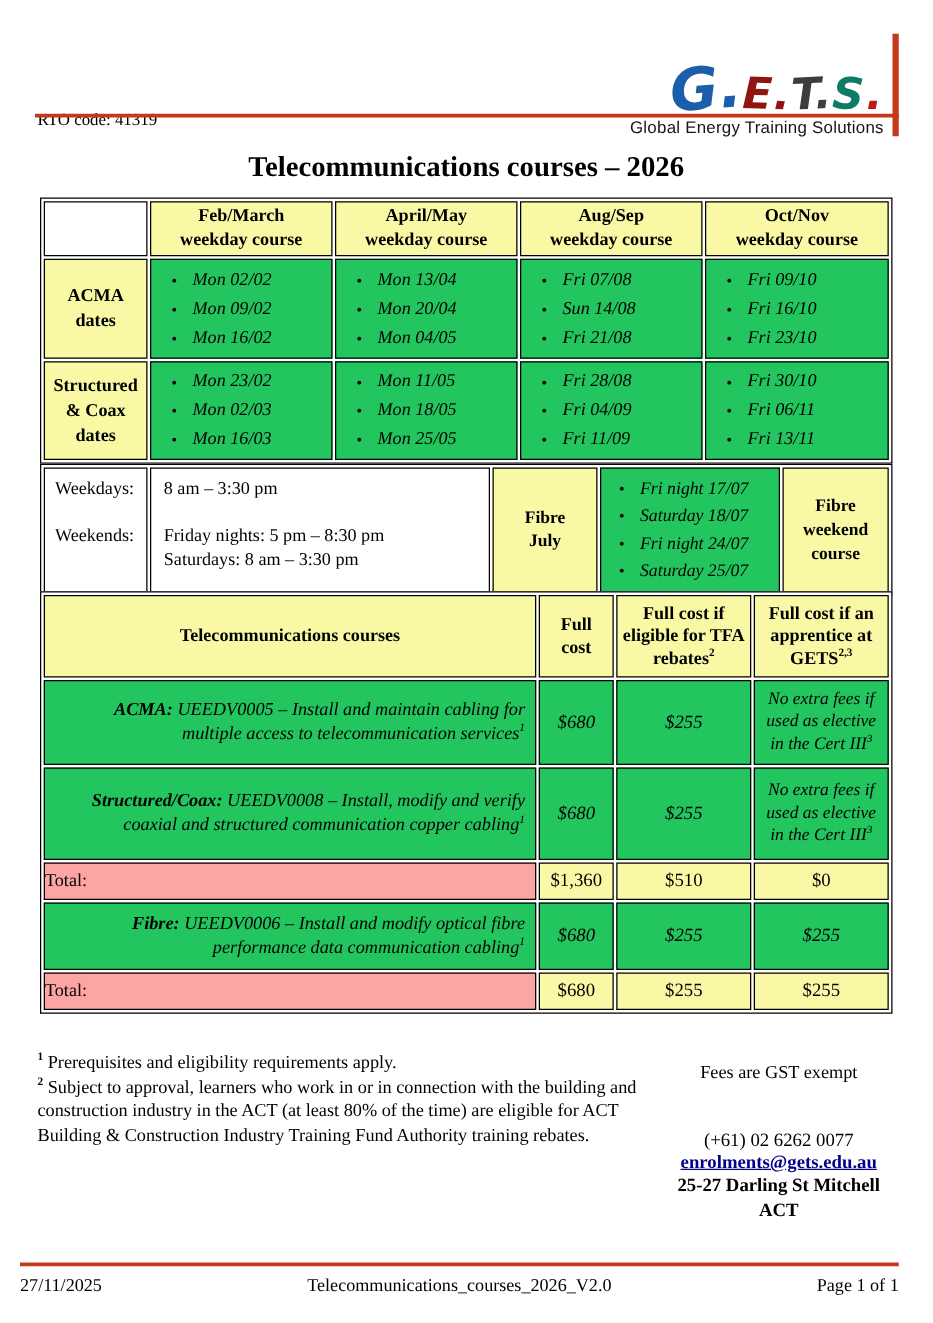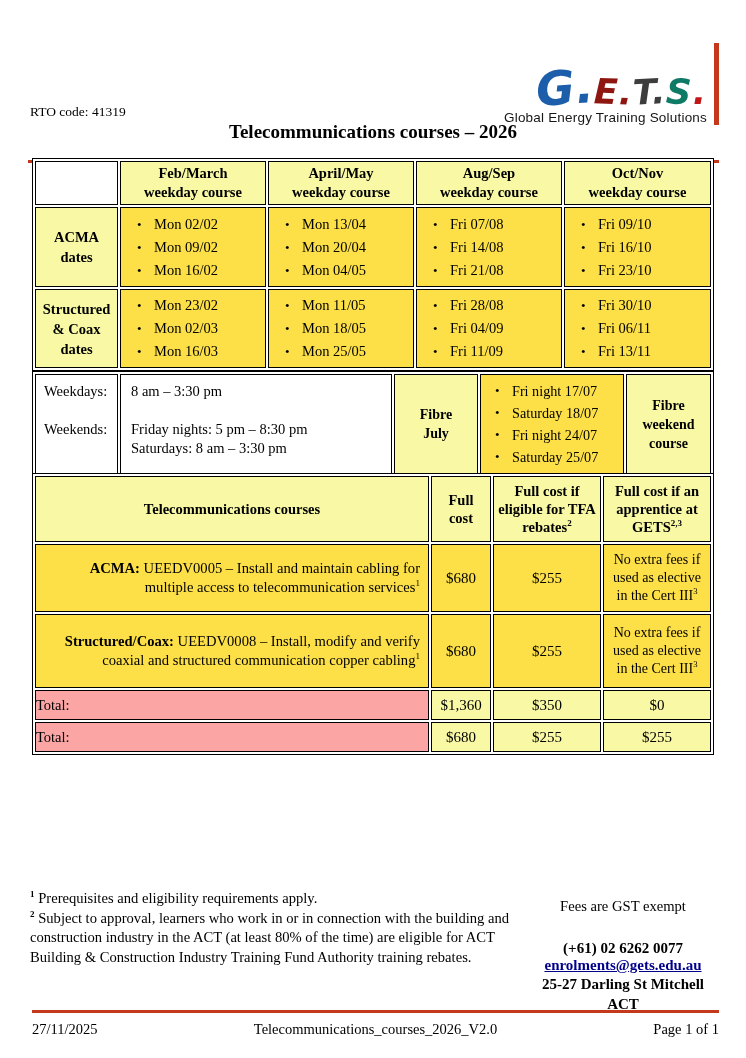--- a/index.html
+++ b/index.html
@@ -1,45 +1,45 @@
 <!DOCTYPE html>
 <html><head>
 <meta charset="utf-8">
 <style>
   html,body{margin:0;padding:0;}
   body{
     width:746px;height:1058px;position:relative;background:#ffffff;
     font-family:"Liberation Serif", serif;color:#000;overflow:hidden;
   }
   
-  .header{position:absolute;top:16px;left:0;width:746px;height:147px;}
+  .header{position:absolute;top:0;left:0;width:746px;height:94px;}
   .rto{position:absolute;left:30px;top:88px;font-size:13.5px;}
   .red-rule{position:absolute;left:28px;right:27px;bottom:0;height:3px;background:#c4381c;}
   .logo{
     position:absolute;right:27px;top:27px;height:82px;
     border-right:5px solid #c4381c;padding-right:7px;
     display:flex;flex-direction:column;justify-content:flex-end;align-items:flex-end;
   }
   .logo-letters{
     font-family:"DejaVu Sans", sans-serif;font-style:italic;font-weight:bold;
     line-height:0.85;white-space:nowrap;letter-spacing:1px;
   }
   .lg-g{font-size:47px;color:#1c5ea9;display:inline-block;transform:rotate(-4deg);}
   .lg-e{font-size:35px;color:#8e1510;display:inline-block;transform:rotate(2deg);}
   .lg-t{font-size:35px;color:#3d3d3d;display:inline-block;transform:rotate(-3deg);}
   .lg-s{font-size:35px;color:#0f7a66;display:inline-block;transform:rotate(3deg);}
   .lg-dot{font-size:35px;color:#c01818;display:inline-block;}
   .logo-tagline{font-family:"Liberation Sans", sans-serif;font-size:13.5px;color:#151515;margin-top:2px;letter-spacing:0.2px;margin-left:32px;}
   
-  .doc-title{position:absolute;top:121px;left:0;width:746px;text-align:center;font-size:19px;font-weight:bold;}
+  .doc-title{position:absolute;top:121px;left:0;width:746px;text-align:center;font-size:23px;font-weight:bold;}
   
   table{border-collapse:separate;border-spacing:2px;border:1px solid #000;table-layout:fixed;background:#fff;}
   td{border:1px solid #000;font-size:14px;vertical-align:middle;padding:0;word-wrap:break-word;}
   .y{background:#f8f8a5;}
-  .g{background:#fde047;}
+  .g{background:#22c55e;font-style:italic;}
   .c{text-align:center;}
   .b{font-weight:bold;}
   .pl{white-space:pre-line;}
   sup{font-size:62%;line-height:0;vertical-align:super;}
   
   .tables-wrap{position:absolute;top:158px;left:32px;}
   .sched td{line-height:19px;}
   .sched .hdr td{height:42px;font-size:14.5px;}
   .sched .lbl{font-size:14.5px;line-height:20px;}
   .dates{vertical-align:middle;padding:4px 2px 4px 16px;}
@@ -58,28 +58,28 @@
   .costs .hdr td{height:60px;font-size:14.5px;line-height:18px;padding:2px 4px;}
   .desc{font-size:14.6px;line-height:19px;padding:5px 8px;text-align:right;}
   .money{font-size:15px;}
   .note{font-size:14px;line-height:18px;padding:3px 3px;}
   .total-lbl{background:#fca5a5;text-align:left;padding-right:10px;font-size:14.5px;}
   .r1 td{height:56px;}
   .r2 td{height:62px;}
   .r3 td{height:42px;}
   .rt td{height:28px;}
   
-  .notes{position:absolute;top:889px;left:30px;width:688px;display:flex;}
+  .notes{position:absolute;top:841px;left:30px;width:688px;display:flex;}
   .footnotes{width:498px;font-size:14.6px;line-height:19.5px;}
   .contact{flex:1;text-align:center;padding-top:9px;font-size:14.6px;}
-  .contact .phone{margin-top:25px;font-weight:bold;font-size:15px;}
+  .contact .phone{margin-top:38px;font-weight:normal;font-size:15px;}
   .contact .email a{font-weight:bold;font-size:15px;color:#00008b;}
   .contact .addr{font-weight:bold;font-size:15px;white-space:pre-line;line-height:20px;}
   
-  .footer{position:absolute;top:1010px;left:32px;right:27px;border-top:3px solid #c4381c;padding-top:8px;display:flex;font-size:14.5px;}
+  .footer{position:absolute;top:1010px;left:16px;right:27px;border-top:3px solid #c4381c;padding-top:8px;display:flex;font-size:14.5px;}
   .footer .f-left{flex:1;text-align:left;}
   .footer .f-mid{flex:2;text-align:center;}
   .footer .f-right{flex:1;text-align:right;}
 </style>
 </head>
 <body>
 
 <div class="header">
   <div class="rto">RTO code: 41319</div>
   <div class="logo">
@@ -120,21 +120,21 @@
         <div class="bi">Mon 09/02</div>
         <div class="bi">Mon 16/02</div>
       </td>
       <td class="g dates">
         <div class="bi">Mon 13/04</div>
         <div class="bi">Mon 20/04</div>
         <div class="bi">Mon 04/05</div>
       </td>
       <td class="g dates">
         <div class="bi">Fri 07/08</div>
-        <div class="bi">Fri 14/08</div>
+        <div class="bi">Sun 14/08</div>
         <div class="bi">Fri 21/08</div>
       </td>
       <td class="g dates">
         <div class="bi">Fri 09/10</div>
         <div class="bi">Fri 16/10</div>
         <div class="bi">Fri 23/10</div>
       </td>
     </tr>
     <tr class="r-coax">
       <td class="y b c pl lbl">Structured
@@ -219,22 +219,28 @@
     </tr>
     <tr class="r2">
       <td class="g desc"><span class="b">Structured/Coax:</span><span> UEEDV0008 – Install, modify and verify coaxial and structured communication copper cabling</span><sup>1</sup></td>
       <td class="g c money">$680</td>
       <td class="g c money">$255</td>
       <td class="g c note"><span>No extra fees if used as elective in the Cert III</span><sup>3</sup></td>
     </tr>
     <tr class="rt">
       <td class="total-lbl">Total:</td>
       <td class="y c money">$1,360</td>
-      <td class="y c money">$350</td>
+      <td class="y c money">$510</td>
       <td class="y c money">$0</td>
+    </tr>
+    <tr class="r3">
+      <td class="g desc"><span class="b">Fibre:</span><span> UEEDV0006 – Install and modify optical fibre performance data communication cabling</span><sup>1</sup></td>
+      <td class="g c money">$680</td>
+      <td class="g c money">$255</td>
+      <td class="g c money">$255</td>
     </tr>
     <tr class="rt">
       <td class="total-lbl">Total:</td>
       <td class="y c money">$680</td>
       <td class="y c money">$255</td>
       <td class="y c money">$255</td>
     </tr>
   </tbody>
     </table>
 </div>

